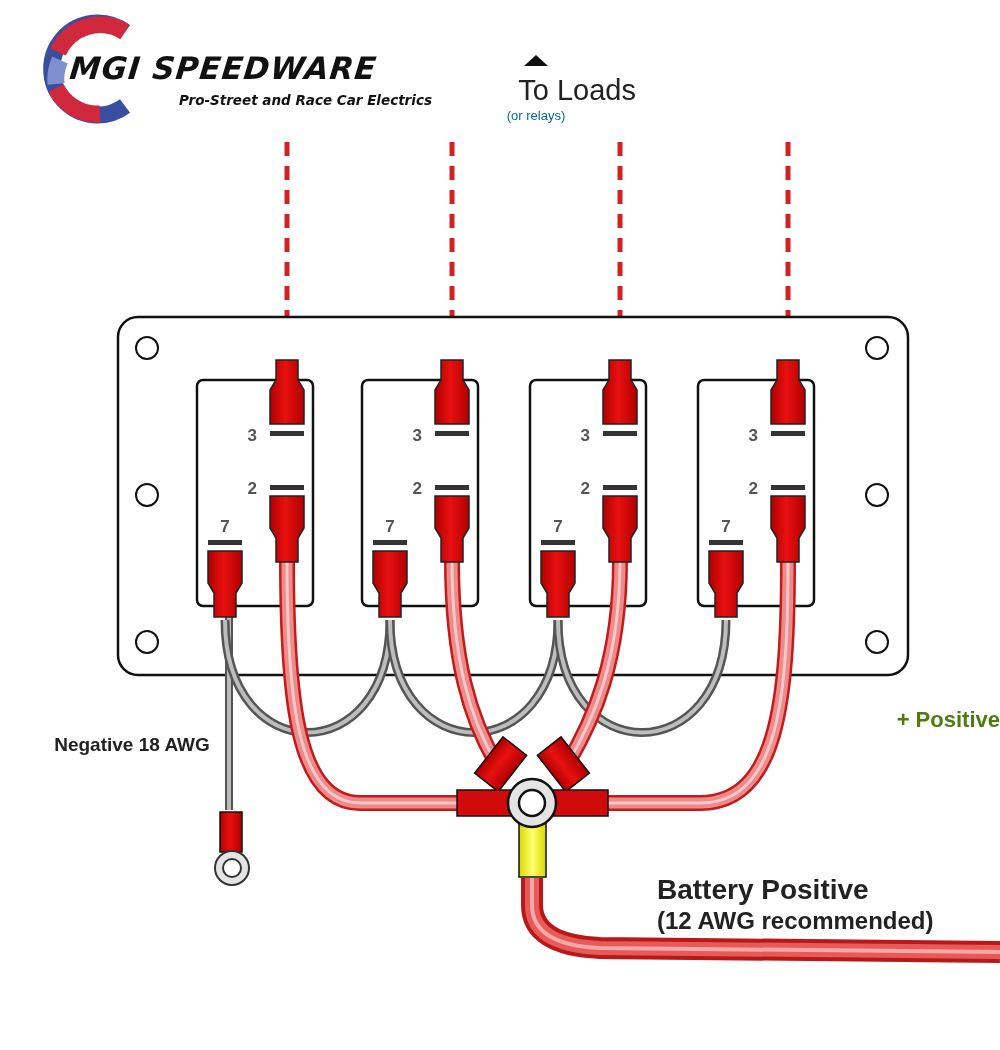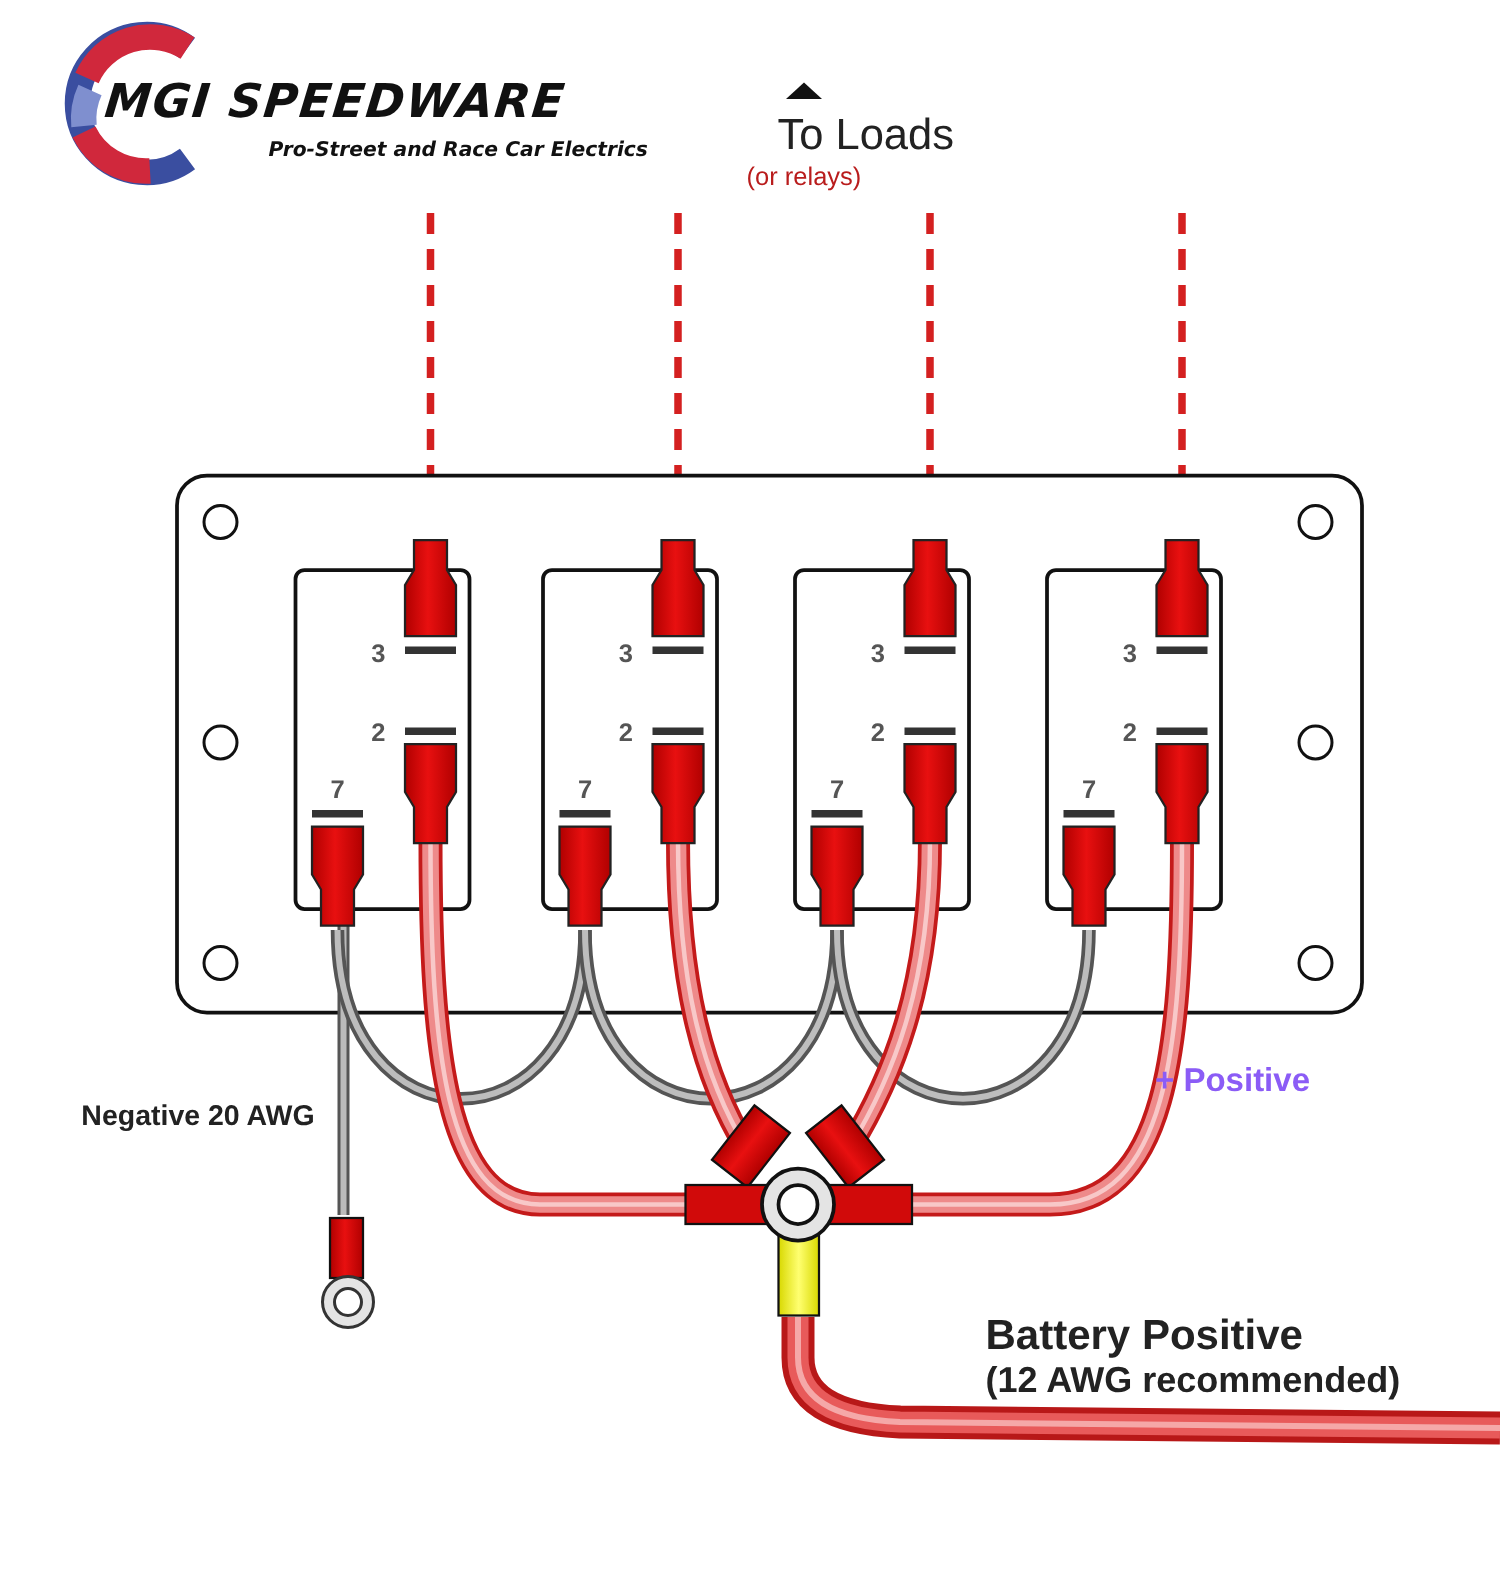--- a/index.html
+++ b/index.html
@@ -2,23 +2,23 @@
 <html><head>
 <meta charset="utf-8">
 <style>
   html, body { margin: 0; padding: 0; background: #ffffff; }
   body { width: 1000px; height: 1050px; position: relative; overflow: hidden; font-family: "Liberation Sans", sans-serif; }
   #diagram { position: absolute; left: 0; top: 0; width: 1000px; height: 1050px; }
   .brand-title { position: absolute; left: 70px; top: 50px; font-family: "DejaVu Sans", sans-serif; font-weight: bold; font-style: italic; font-size: 31px; color: #111; letter-spacing: 1px; transform: skewX(-6deg); }
   .brand-tag { position: absolute; left: 140px; top: 92px; font-family: "DejaVu Sans", sans-serif; font-weight: bold; font-style: italic; font-size: 13.5px; color: #111; margin-left: 39px; }
   .loads-arrow { position: absolute; left: 524px; top: 55px; width: 0; height: 0; border-left: 12px solid transparent; border-right: 12px solid transparent; border-bottom: 11px solid #111; }
   .loads-title { position: absolute; left: 436px; top: 74px; width: 200px; text-align: right; font-size: 29px; color: #222; }
-  .loads-sub { position: absolute; left: 436px; top: 108px; width: 200px; text-align: center; font-size: 17px; color: #b91c1c; }
+  .loads-sub { position: absolute; left: 436px; top: 108px; width: 200px; text-align: center; font-size: 13px; color: #0369a1; }
   .label-neg { position: absolute; left: 22px; top: 733px; width: 220px; text-align: center; font-weight: bold; font-size: 19px; line-height: 24px; color: #222; }
-  .label-pos { position: absolute; left: 770px; top: 705px; width: 230px; text-align: left; font-weight: bold; font-size: 22px; line-height: 29px; color: #8b5cf6; }
+  .label-pos { position: absolute; left: 770px; top: 705px; width: 230px; text-align: right; font-weight: bold; font-size: 22px; line-height: 29px; color: #4d7c0f; }
   .label-bat { position: absolute; left: 657px; top: 874px; font-weight: bold; font-size: 28px; color: #222; }
   .label-bat-sub { position: absolute; left: 657px; top: 907px; font-weight: bold; font-size: 24px; color: #222; }
   .pin { font-family: "Liberation Sans", sans-serif; font-weight: bold; font-size: 17px; fill: #555; }
 </style>
 </head>
 <body>
 
 <svg id="diagram" viewBox="0 0 1000 1050" xmlns="http://www.w3.org/2000/svg">
   <defs>
     <linearGradient id="redWireV" x1="0" x2="1" y1="0" y2="0">
@@ -201,19 +201,19 @@
   </svg>
 
 <div class="brand-title">MGI SPEEDWARE</div>
 <div class="brand-tag">Pro-Street and Race Car Electrics</div>
 
 <div class="loads-arrow"></div>
 <div class="loads-title">To Loads</div>
 <div class="loads-sub">(or relays)</div>
 
 <div class="label-neg">
-  <div>Negative 20 AWG</div>
+  <div>Negative 18 AWG</div>
 </div>
 <div class="label-pos">
   <div>+ Positive</div>
 </div>
 <div class="label-bat">Battery Positive</div>
 <div class="label-bat-sub">(12 AWG recommended)</div>
 
 </body></html>

